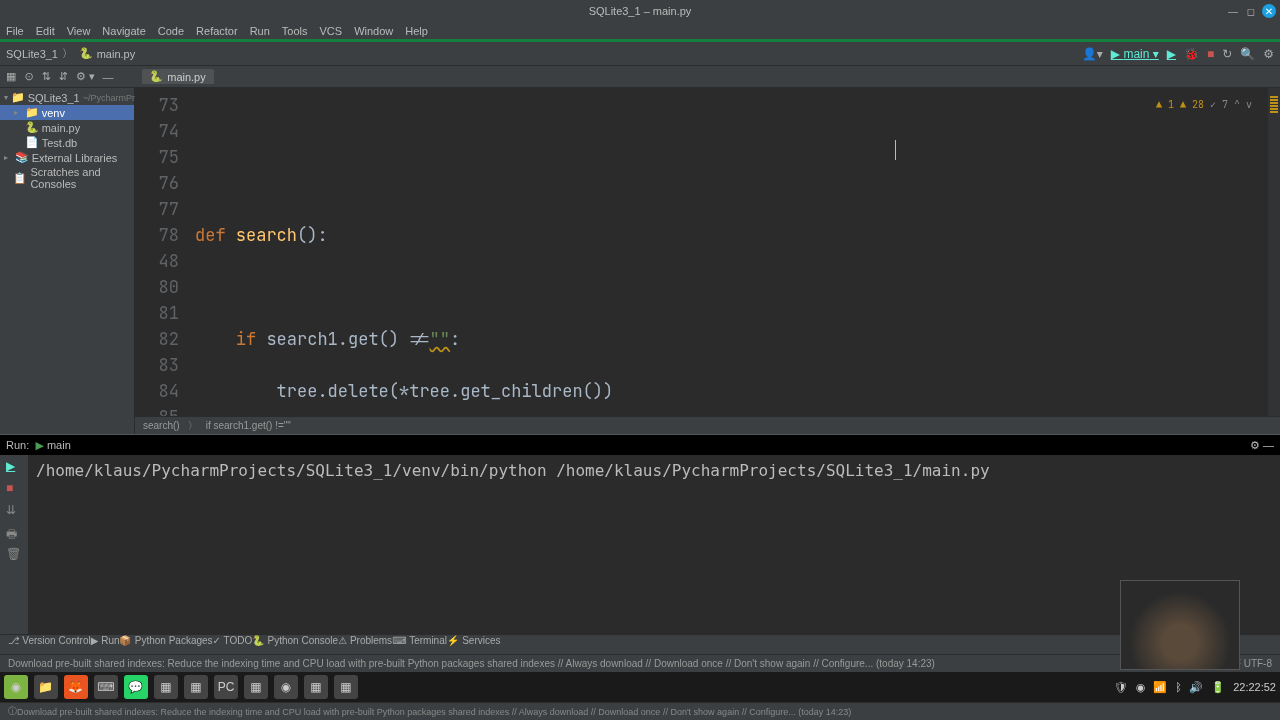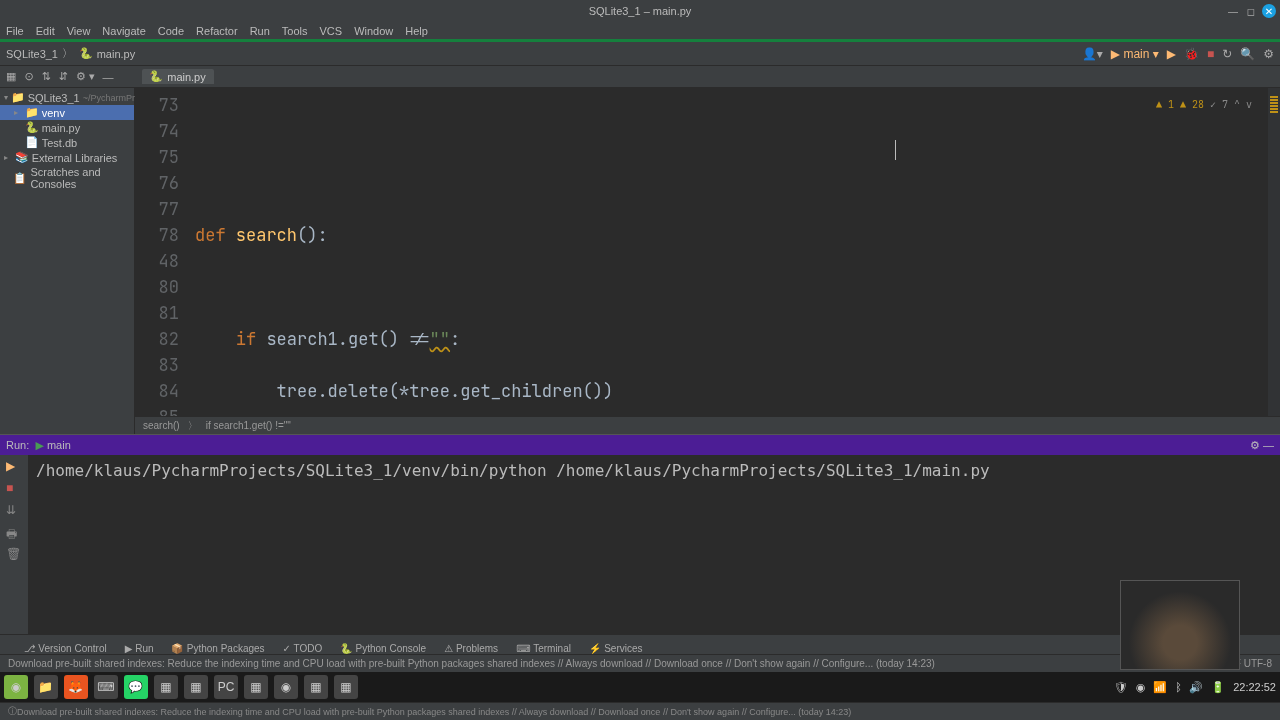--- a/index.html
+++ b/index.html
@@ -32,37 +32,37 @@
 .kw { color: #cc7832; }
 .fn { color: #ffc66d; }
 .str { color: #6a8759; }
 .warn { text-decoration: underline wavy #be9117; }
 .cursor-caret { position: absolute; left: 700px; top: 52px; width: 1px; height: 20px; background: #bbb; }
 .minimap { width: 12px; background: #313335; }
 .minimap-marks { display:flex; flex-direction:column; gap:1px; padding-top:8px; align-items:center;}
 .mm { width:8px; height:2px; background:#be9117; }
 .breadcrumb { background: #3c3f41; height: 18px; font-size: 10px; color: #999; padding: 0 8px; display: flex; align-items: center; gap: 8px; border-top: 1px solid #2b2b2b; }
 .run-panel { height: 200px; display: flex; flex-direction: column; border-top: 1px solid #555; }
-.run-header { background: #4c1d95; height: 20px; display: flex; align-items: center; padding: 0 6px; font-size: 11px; color: #bbb; justify-content: space-between; }
+.run-header { background: #000000; height: 20px; display: flex; align-items: center; padding: 0 6px; font-size: 11px; color: #bbb; justify-content: space-between; }
 .run-body { flex: 1; display: flex; background: #2b2b2b; }
 .run-toolbar { width: 28px; background: #3c3f41; display: flex; flex-direction: column; align-items: center; gap: 6px; padding-top: 4px; }
 .run-tbtn { width: 16px; height: 16px; color: #888; font-size: 12px; cursor: pointer; }
 .run-out { flex: 1; font-family: Consolas, monospace; font-size: 16px; color: #bbb; padding: 6px 8px; white-space: pre; }
-.bottom-tabs { background: #3c3f41; height: 20px; display: flex; align-items: flex-end; padding: 0 24px; gap: 18px; font-size: 10px; color: #aaa; border-top: 1px solid #2b2b2b; }
+.bottom-tabs { background: #3c3f41; height: 20px; display: flex; align-items: flex-start; padding: 0 8px; font-size: 10px; color: #aaa; border-top: 1px solid #2b2b2b; }
 .statusbar { background: #3c3f41; height: 18px; display: flex; align-items: center; justify-content: space-between; padding: 0 8px; font-size: 10px; color: #999; border-top: 1px solid #2b2b2b; }
 .taskbar { background: #1a1a1a; height: 30px; display: flex; align-items: center; padding: 0 4px; justify-content: space-between; }
 .task-left { display: flex; align-items: center; gap: 6px; }
 .task-icon { width: 24px; height: 24px; background: #444; border-radius: 3px; display: flex; align-items: center; justify-content: center; color: #ccc; font-size: 12px; }
 .task-right { display: flex; align-items: center; gap: 8px; color: #ccc; font-size: 11px; }
 .banner { background: #3c3f41; height: 18px; font-size: 9px; color: #888; display: flex; align-items: center; padding: 0 8px; border-top: 1px solid #2b2b2b; }
 .webcam { position: absolute; right: 40px; bottom: 50px; width: 120px; height: 90px; background: #333; border: 1px solid #555; }
 .webcam-inner { width:100%; height:100%; background: radial-gradient(circle at 50% 70%, #5a4a3a 20%, #2a2a2a 60%); }
 .green { color: #499c54; }
 .red { color: #c75450; }
-.play { color: #fdba74; }
+.play { color: #5eead4; text-decoration: underline; }
 .inspections { position:absolute; top:4px; right:16px; font-size:10px; color:#888; display:flex; gap:6px; align-items:center; }
 .insp-y { color:#be9117; }
 .file-tab { background:#4e5254; padding:1px 8px; border-radius:2px 2px 0 0; display:flex; align-items:center; gap:4px; font-size:11px; color:#ccc;}
 </style>
 </head>
 <body>
 
 <div class="window">
   <div class="titlebar">
     <span>SQLite3_1 – main.py</span>

